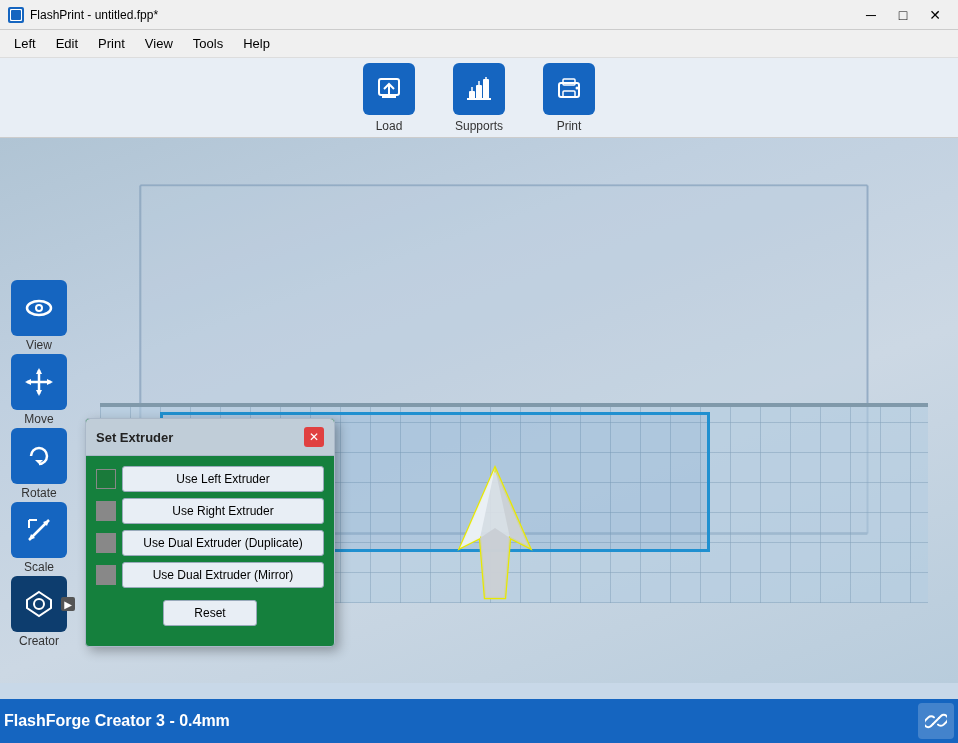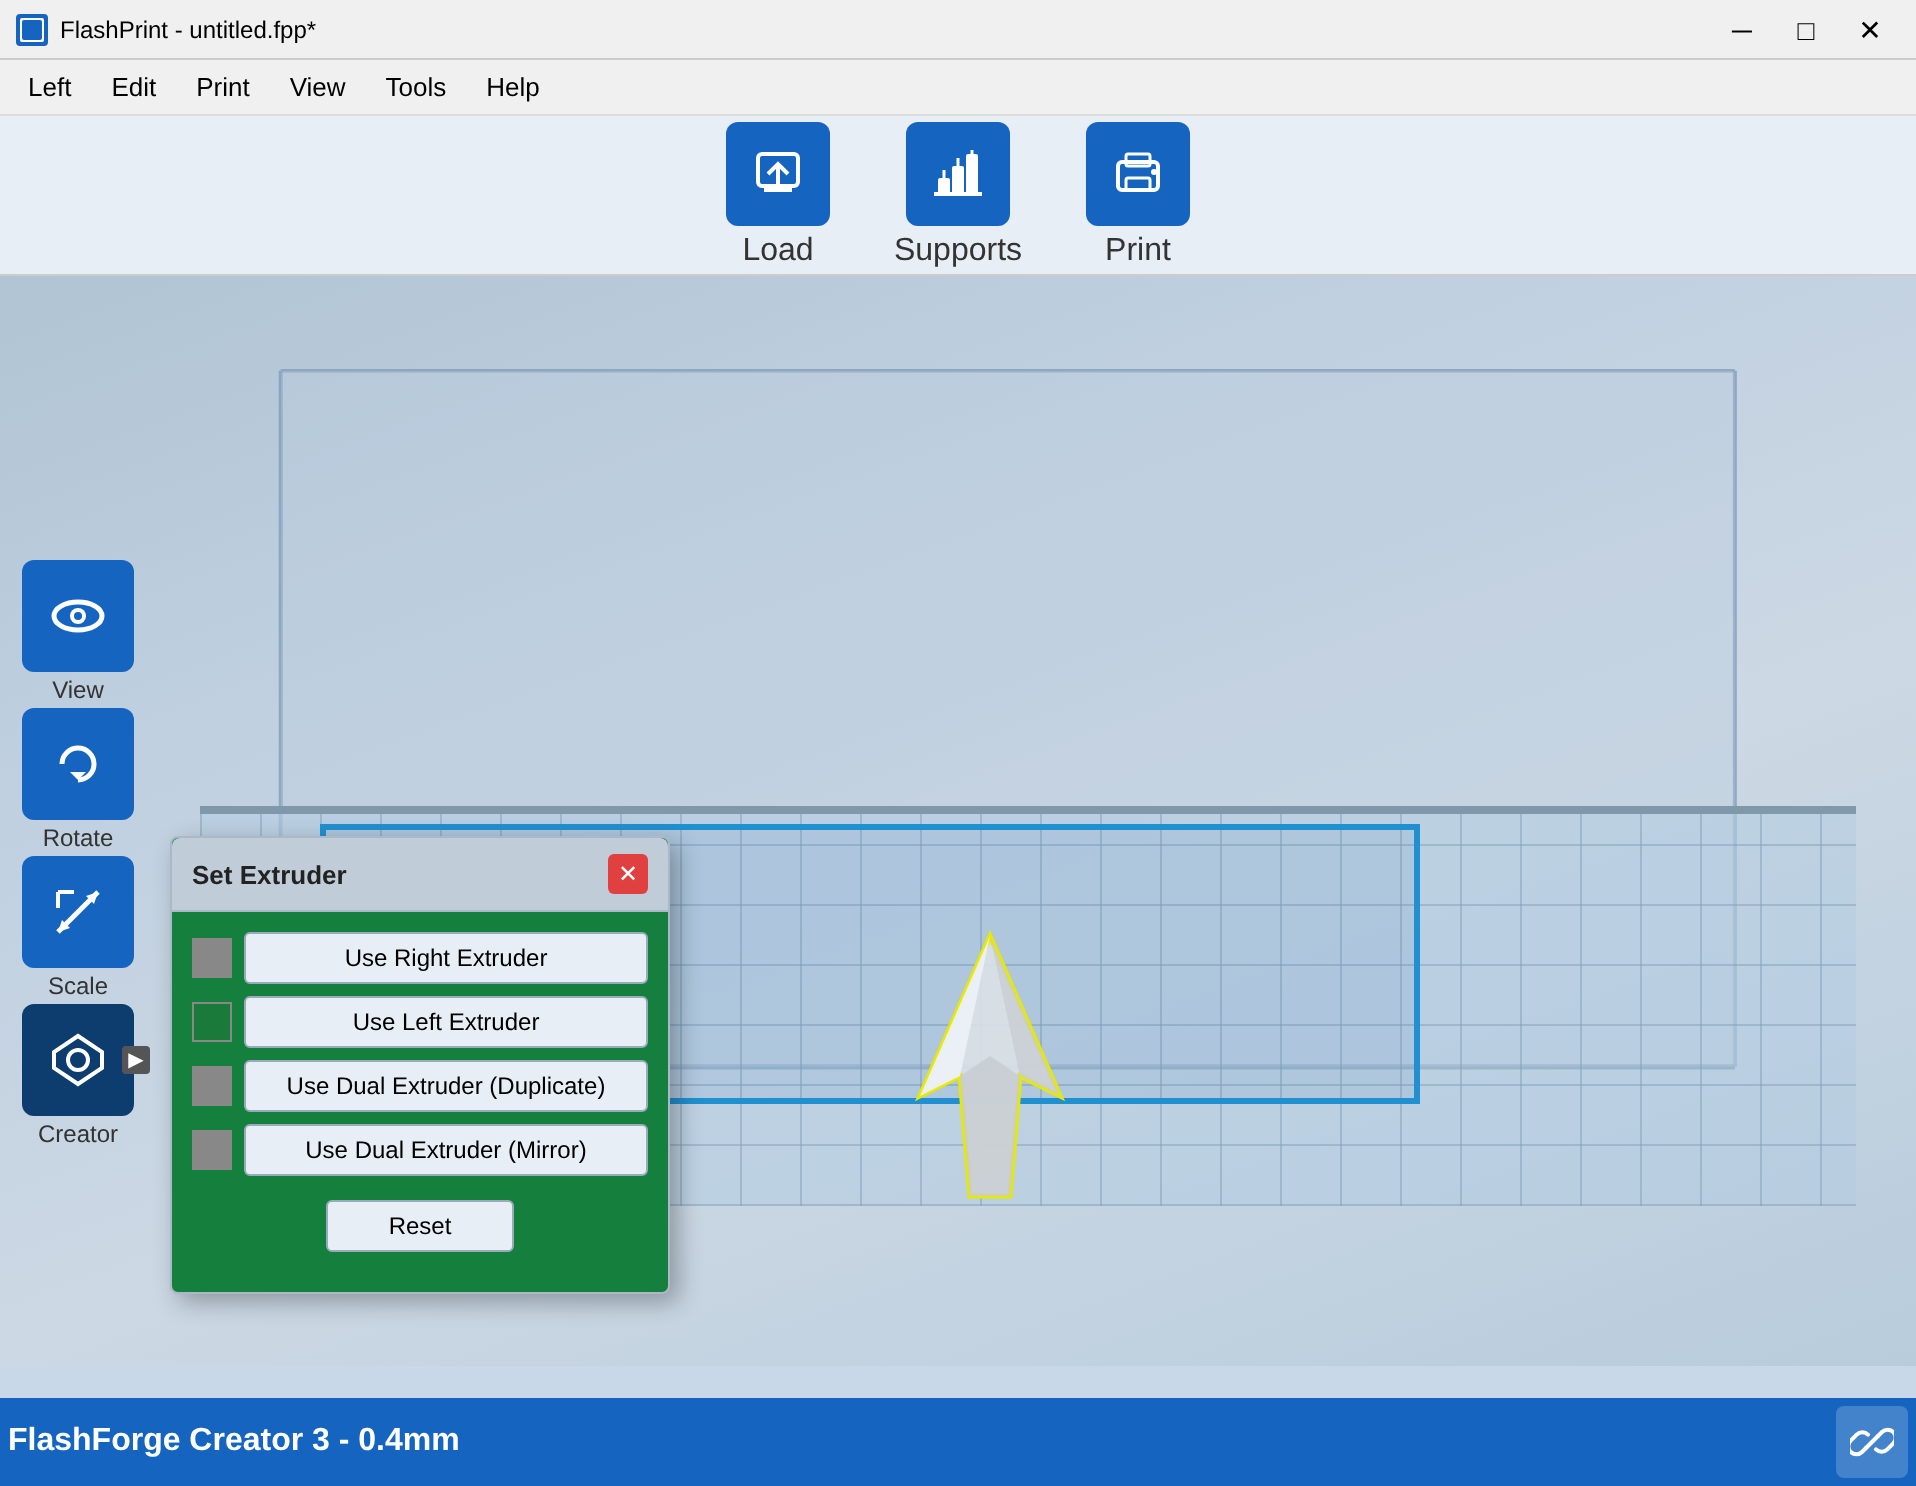--- a/index.html
+++ b/index.html
@@ -59,21 +59,21 @@
       width: 52px;
       height: 52px;
       background: #1565c0;
       border-radius: 6px;
       display: flex;
       align-items: center;
       justify-content: center;
       color: white;
       font-size: 22px;
     }
-    .toolbar-btn-label { font-size: 16px; color: #333; }
+    .toolbar-btn-label { font-size: 12px; color: #333; }
     .viewport {
       position: absolute;
       top: 0;
       left: 0;
       right: 0;
       bottom: 60px;
       background: linear-gradient(160deg, #b0c4d4 0%, #c0d0e0 30%, #ccd8e4 60%, #b8ccdc 100%);
       overflow: hidden;
     }
 
@@ -384,20 +384,33 @@
         <div class="left-btn-icon">
           <svg width="32" height="32" viewBox="0 0 32 32" fill="none">
             <ellipse cx="16" cy="16" rx="12" ry="7" stroke="white" stroke-width="2.5" fill="none"></ellipse>
             <circle cx="16" cy="16" r="4" fill="white"></circle>
             <circle cx="16" cy="16" r="2" fill="#1565c0"></circle>
           </svg>
         </div>
         <span class="left-btn-label">View</span>
       </div>
 
+      <div class="left-btn">
+        <div class="left-btn-icon">
+          <svg width="32" height="32" viewBox="0 0 32 32" fill="none">
+            <line x1="16" y1="4" x2="16" y2="28" stroke="white" stroke-width="2.5"></line>
+            <line x1="4" y1="16" x2="28" y2="16" stroke="white" stroke-width="2.5"></line>
+            <polygon points="16,2 13,8 19,8" fill="white"></polygon>
+            <polygon points="16,30 13,24 19,24" fill="white"></polygon>
+            <polygon points="2,16 8,13 8,19" fill="white"></polygon>
+            <polygon points="30,16 24,13 24,19" fill="white"></polygon>
+          </svg>
+        </div>
+        <span class="left-btn-label">Move</span>
+      </div>
 
       <div class="left-btn">
         <div class="left-btn-icon">
           <svg width="32" height="32" viewBox="0 0 32 32" fill="none">
             <path d="M 8 16 A 8 8 0 1 1 16 24" stroke="white" stroke-width="2.5" fill="none"></path>
             <polygon points="16,24 12,20 20,20" fill="white"></polygon>
           </svg>
         </div>
         <span class="left-btn-label">Rotate</span>
       </div>
@@ -430,27 +443,27 @@
     </div>
 
     <div class="dialog">
       <div class="dialog-header">
         <span class="dialog-title">Set Extruder</span>
         <button class="dialog-close">✕</button>
       </div>
       <div class="dialog-body">
 
         <div class="extruder-row">
+          <div class="extruder-swatch" style="background:#1a7a3a;"></div>
+          <button class="extruder-btn">Use Left Extruder</button>
+        </div>
+
+        <div class="extruder-row">
           <div class="extruder-swatch" style="background:#888888;"></div>
           <button class="extruder-btn">Use Right Extruder</button>
-        </div>
-
-        <div class="extruder-row">
-          <div class="extruder-swatch" style="background:#1a7a3a;"></div>
-          <button class="extruder-btn">Use Left Extruder</button>
         </div>
 
         <div class="extruder-row">
           <div class="extruder-swatch" style="background:#888888;"></div>
           <button class="extruder-btn">Use Dual Extruder (Duplicate)</button>
         </div>
 
         <div class="extruder-row">
           <div class="extruder-swatch" style="background:#888888;"></div>
           <button class="extruder-btn">Use Dual Extruder (Mirror)</button>

